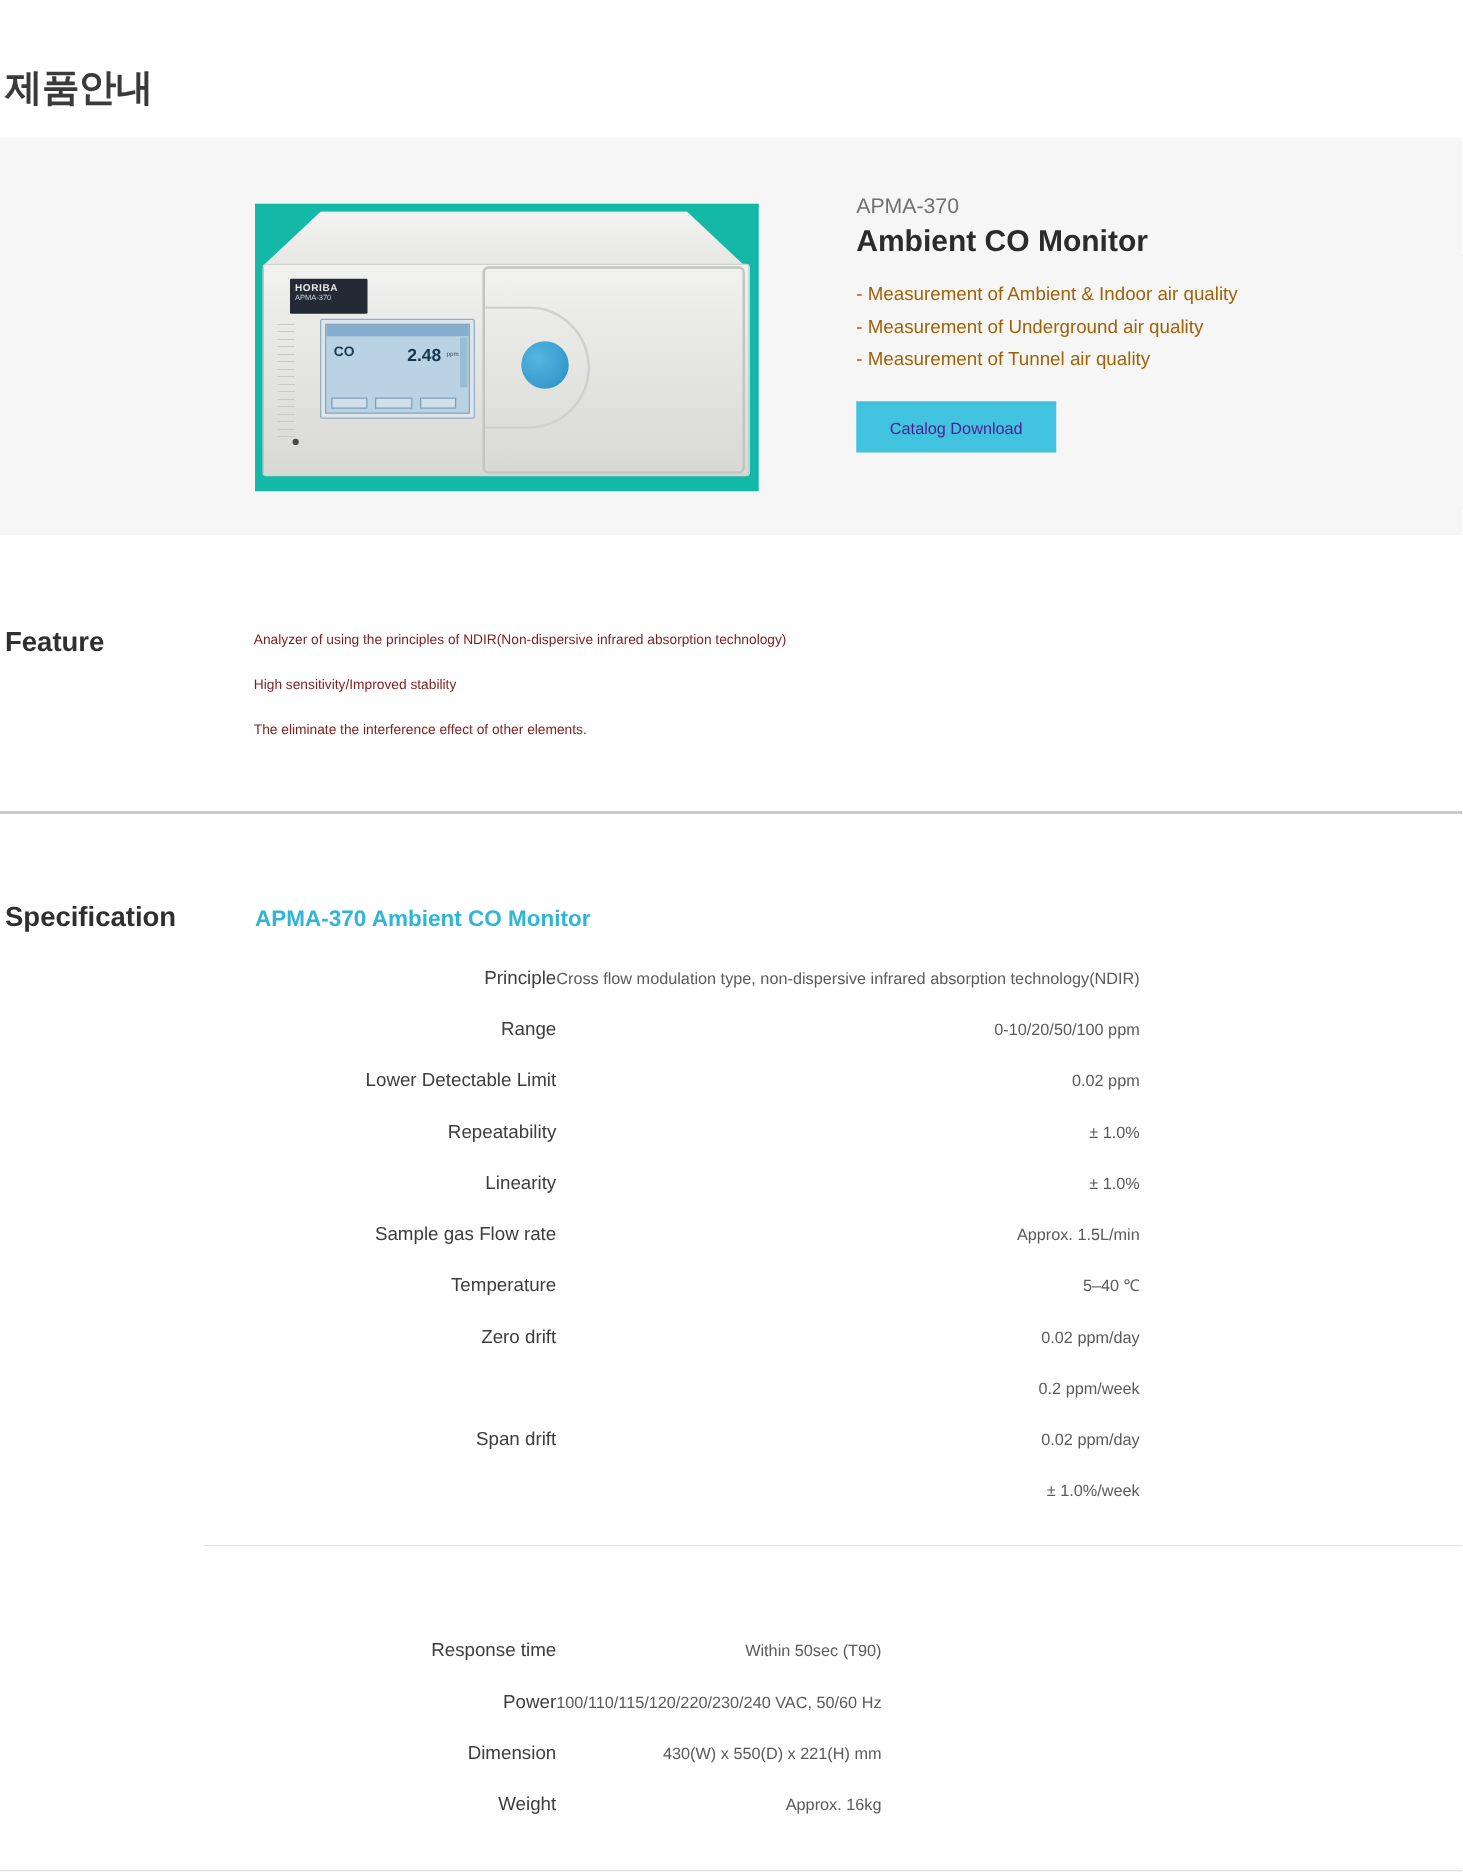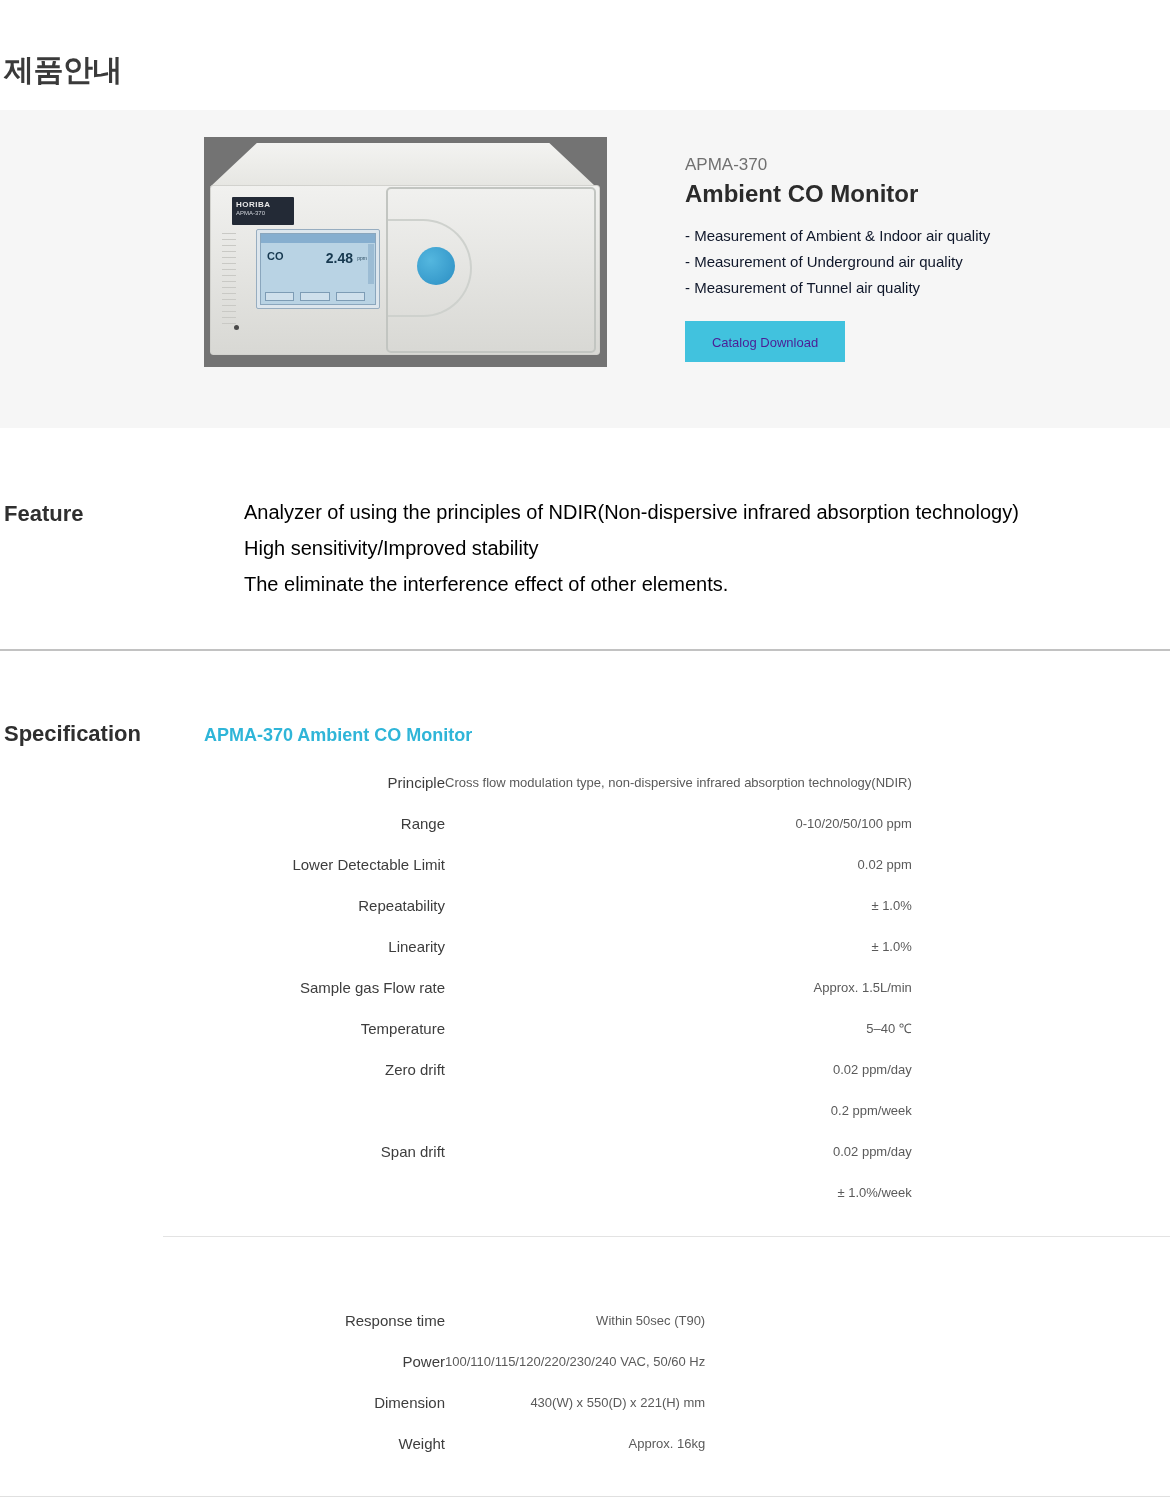--- a/index.html
+++ b/index.html
@@ -3,21 +3,21 @@
 <meta charset="utf-8">
 <style>
   html,body{margin:0;padding:0;background:#ffffff;}
   body{font-family:"Liberation Sans", sans-serif; color:#333;}
   #page{position:relative;width:1170px;height:1499px;background:#fff;overflow:hidden;}
 
   .page-title{position:absolute;left:4px;top:50px;font-size:30px;font-weight:800;color:#3a3a3a;letter-spacing:-0.5px;}
 
   
   .banner{position:absolute;left:0;top:110px;width:1170px;height:318px;background:#f6f6f6;}
-  .photo{position:absolute;left:204px;top:27px;width:403px;height:230px;background:#737373;}
+  .photo{position:absolute;left:204px;top:53px;width:403px;height:230px;background:#14b8a6;}
 
   
   .dev-top{position:absolute;left:6px;top:6px;width:390px;height:44px;background:linear-gradient(#f3f3f1,#e6e6e2);clip-path:polygon(0% 100%,12% 0%,87% 0%,99% 100%);}
   .dev-front{position:absolute;left:6px;top:48px;width:390px;height:170px;background:linear-gradient(#f1f1ef,#d8d8d4);border:1px solid #d2d2ce;border-radius:3px;box-sizing:border-box;}
   .dev-label{position:absolute;left:28px;top:60px;width:62px;height:28px;background:#232a36;color:#e8e8e8;font-size:7px;line-height:9px;padding:3px 4px;box-sizing:border-box;border-radius:1px;}
   .dev-label .brand{font-size:8px;font-weight:700;letter-spacing:0.5px;}
   .dev-label .model{font-size:6px;color:#cfd3da;}
   .dev-vents{position:absolute;left:18px;top:96px;width:14px;height:96px;background:repeating-linear-gradient(#c9c9c5 0 1px,transparent 1px 6px);}
   .dev-display{position:absolute;left:52px;top:92px;width:124px;height:80px;background:#dde6ed;border:1px solid #97adc0;border-radius:2px;box-sizing:border-box;padding:3px;}
   .dev-screen{position:relative;width:100%;height:100%;background:#b9d3e4;border:1px solid #8aa6bd;box-sizing:border-box;overflow:hidden;}
@@ -28,28 +28,28 @@
   .dev-screen-scroll{position:absolute;right:1px;top:10px;width:6px;height:40px;background:#9cbcd4;}
   .dev-screen-btns{position:absolute;left:4px;bottom:3px;width:100px;height:9px;display:flex;gap:6px;}
   .dev-screen-btns span{display:block;flex:1;border:1px solid #7d9cb5;background:#cfe0ec;}
   .dev-door{position:absolute;left:182px;top:50px;width:210px;height:166px;border:2px solid #c2c5c1;border-radius:5px;box-sizing:border-box;overflow:hidden;}
   .dev-recess{position:absolute;left:-34px;top:30px;width:116px;height:94px;border:2px solid #ced1cd;border-left:none;border-radius:0 56px 56px 0;}
   .dev-button{position:absolute;left:213px;top:110px;width:38px;height:38px;border-radius:50%;background:radial-gradient(circle at 35% 35%, #54b7df, #2b8ec3);}
   .dev-led{position:absolute;left:30px;top:188px;width:5px;height:5px;border-radius:50%;background:#4a4a4a;}
 
   .info-code{position:absolute;left:685px;top:45px;font-size:17px;color:#707070;}
   .info-name{position:absolute;left:685px;top:70px;font-size:24px;font-weight:800;color:#2b2b2b;}
-  .info-bullets{position:absolute;left:685px;top:113px;font-size:15px;color:#0f172a;}
+  .info-bullets{position:absolute;left:685px;top:113px;font-size:15px;color:#a16207;}
   .info-bullets div{height:26px;line-height:26px;}
   .catalog-btn{position:absolute;left:685px;top:211px;width:160px;height:41px;border:none;color:#4c1d95;font-size:13px;font-family:"Liberation Sans",sans-serif;cursor:pointer;text-align:center;line-height:41px;}
 
   
   .section-heading{font-size:22px;font-weight:600;color:#2f2f2f;}
   .feature-heading{position:absolute;left:4px;top:501px;}
-  .feature-lines{position:absolute;left:203px;top:494px;font-size:20px;color:#000000;margin-left:41px;}
+  .feature-lines{position:absolute;left:203px;top:494px;font-size:11px;color:#7f1d1d;}
   .feature-lines div{height:36px;line-height:36px;}
 
   .divider-strong{position:absolute;left:0;top:649px;width:1170px;height:2px;background:#c2c2c2;}
 
   
   .spec-heading{position:absolute;left:4px;top:721px;text-align:right;}
   .spec-subtitle{position:absolute;left:204px;top:725px;font-size:18px;font-weight:700;}
 
   .spec-table{position:absolute;left:204px;}
   #spec-table-1{top:762px;}

